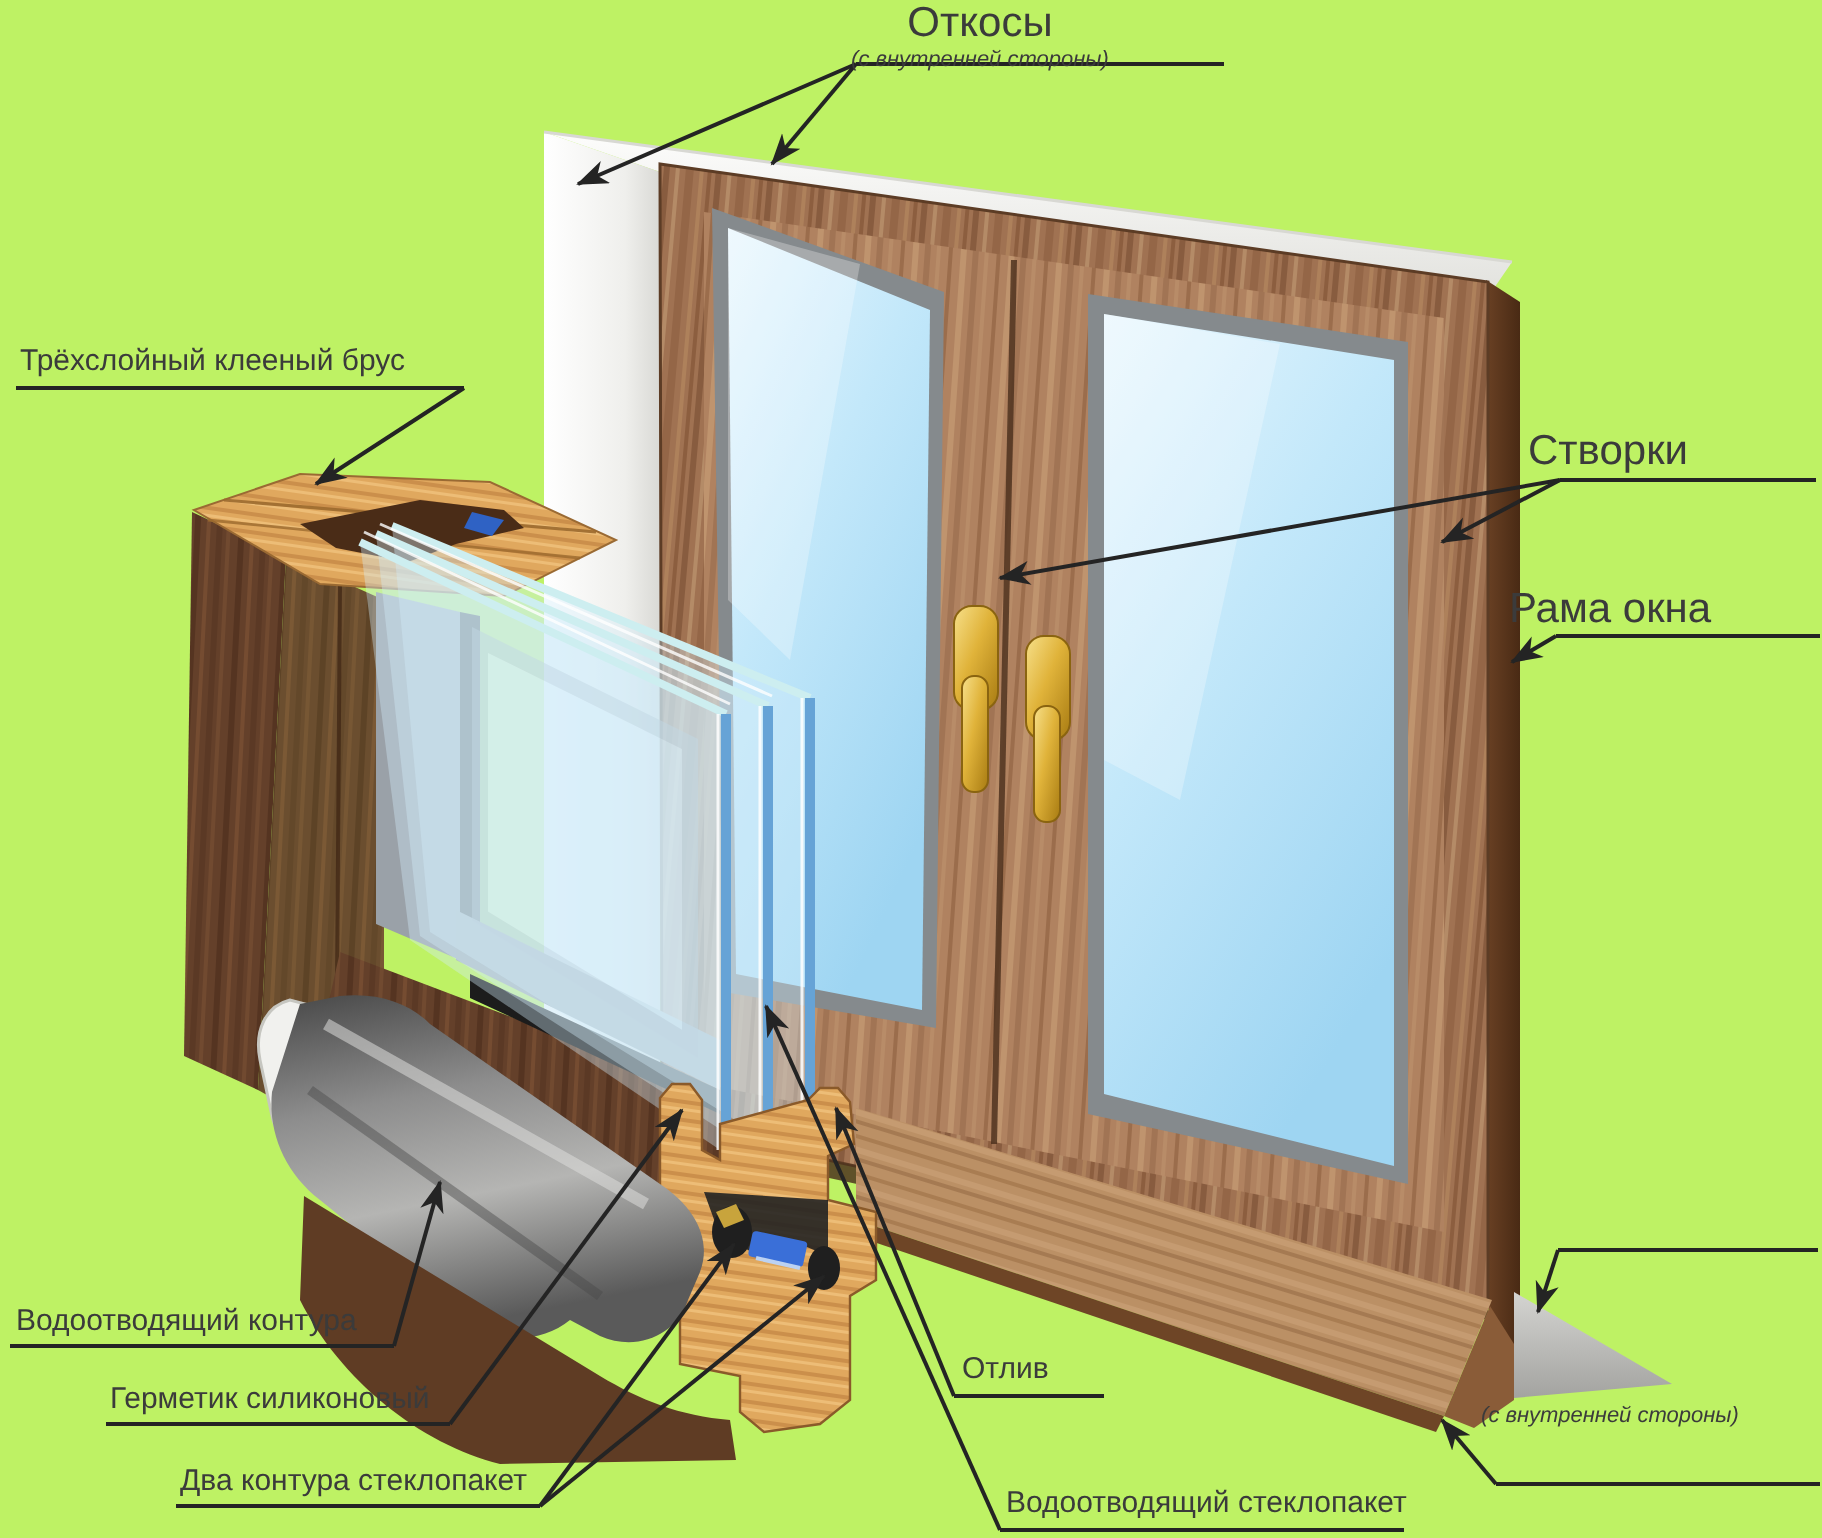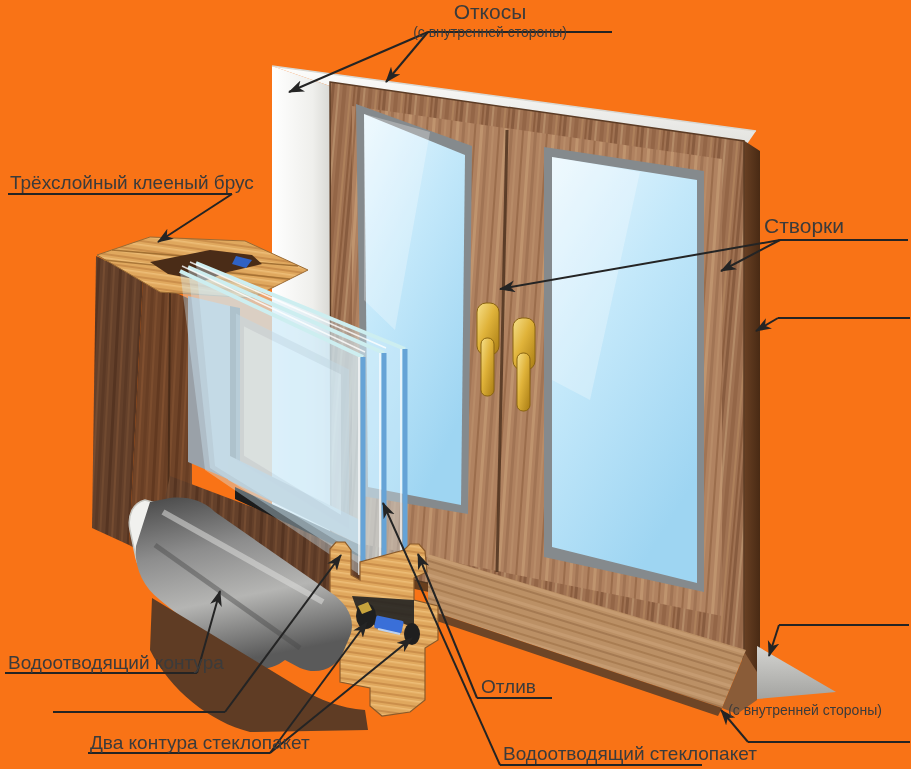--- a/index.html
+++ b/index.html
@@ -1,24 +1,24 @@
 <!DOCTYPE html>
 <html><head>
 <meta charset="utf-8">
 <style>
   html,body{margin:0;padding:0;background:#e7e3d6;}
   #stage{
     position:relative;width:911px;height:769px;overflow:hidden;
-    background:#f97316;font-family:"Liberation Sans",sans-serif;color:#3b3b3b;
+    background:#bef264;font-family:"Liberation Sans",sans-serif;color:#3b3b3b;
   }
   #art{position:absolute;left:0;top:0;}
   .lbl{position:absolute;line-height:1.05;white-space:nowrap;}
-  .lbl .t{display:block;font-size:19px;}
+  .lbl .t{display:block;font-size:15px;}
   .lbl.big .t{font-size:21px;}
-  .lbl .n{display:block;font-size:14px;margin-top:2px;}
+  .lbl .n{display:block;font-size:11px;margin-top:2px;font-style:italic;}
   .lbl.center{text-align:center;}
   .lbl.right{text-align:center;}
 </style>
 </head>
 <body>
 
 <div id="stage">
 
 <svg id="art" width="911" height="769" viewBox="0 0 911 769">
   <defs>
@@ -242,30 +242,36 @@
 </div>
 
 <div class="lbl" style="left:10px;top:173px">
   <span class="t">Трёхслойный клееный брус</span>
 </div>
 
 <div class="lbl big right" style="left:700px;top:215px;width:208px">
   <span class="t">Створки</span>
 </div>
 
+<div class="lbl big right" style="left:700px;top:294px;width:210px">
+  <span class="t">Рама окна</span>
+</div>
 
 
 <div class="lbl big right" style="left:700px;top:701px;width:210px">
   <span class="n">(с внутренней стороны)</span>
 </div>
 
 <div class="lbl" style="left:8px;top:653px">
   <span class="t">Водоотводящий контура</span>
 </div>
 
+<div class="lbl" style="left:55px;top:692px">
+  <span class="t">Герметик силиконовый</span>
+</div>
 
 <div class="lbl" style="left:90px;top:733px">
   <span class="t">Два контура стеклопакет</span>
 </div>
 
 <div class="lbl" style="left:481px;top:677px">
   <span class="t">Отлив</span>
 </div>
 
 <div class="lbl" style="left:503px;top:744px">

